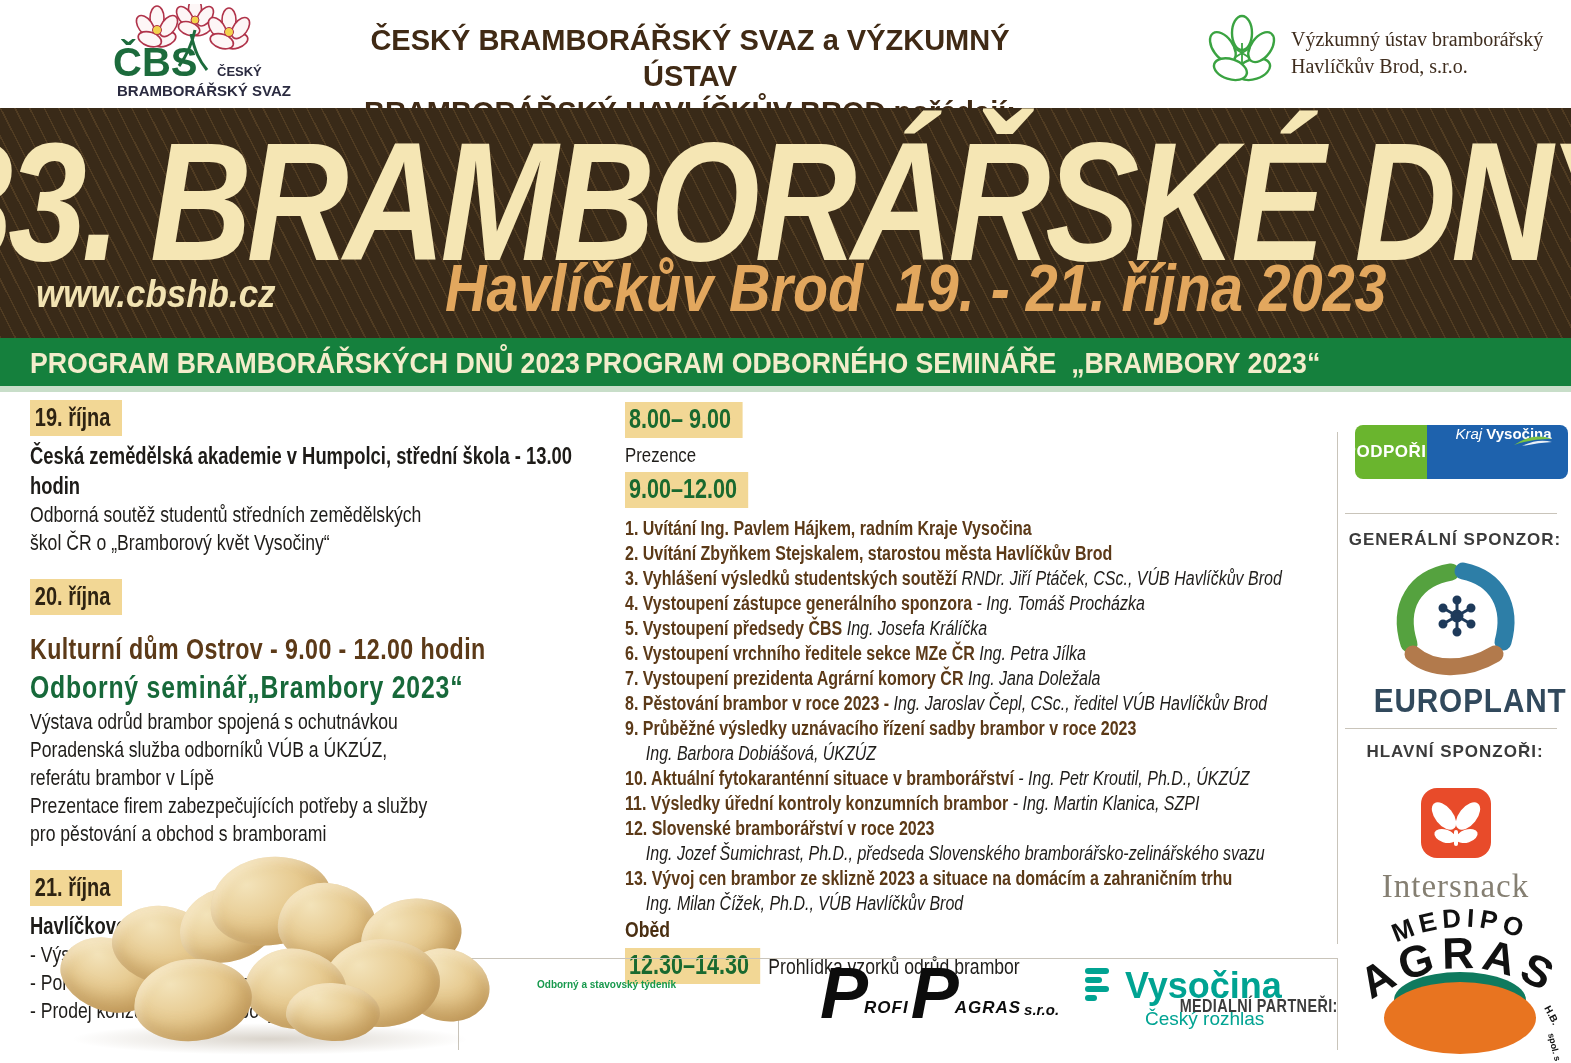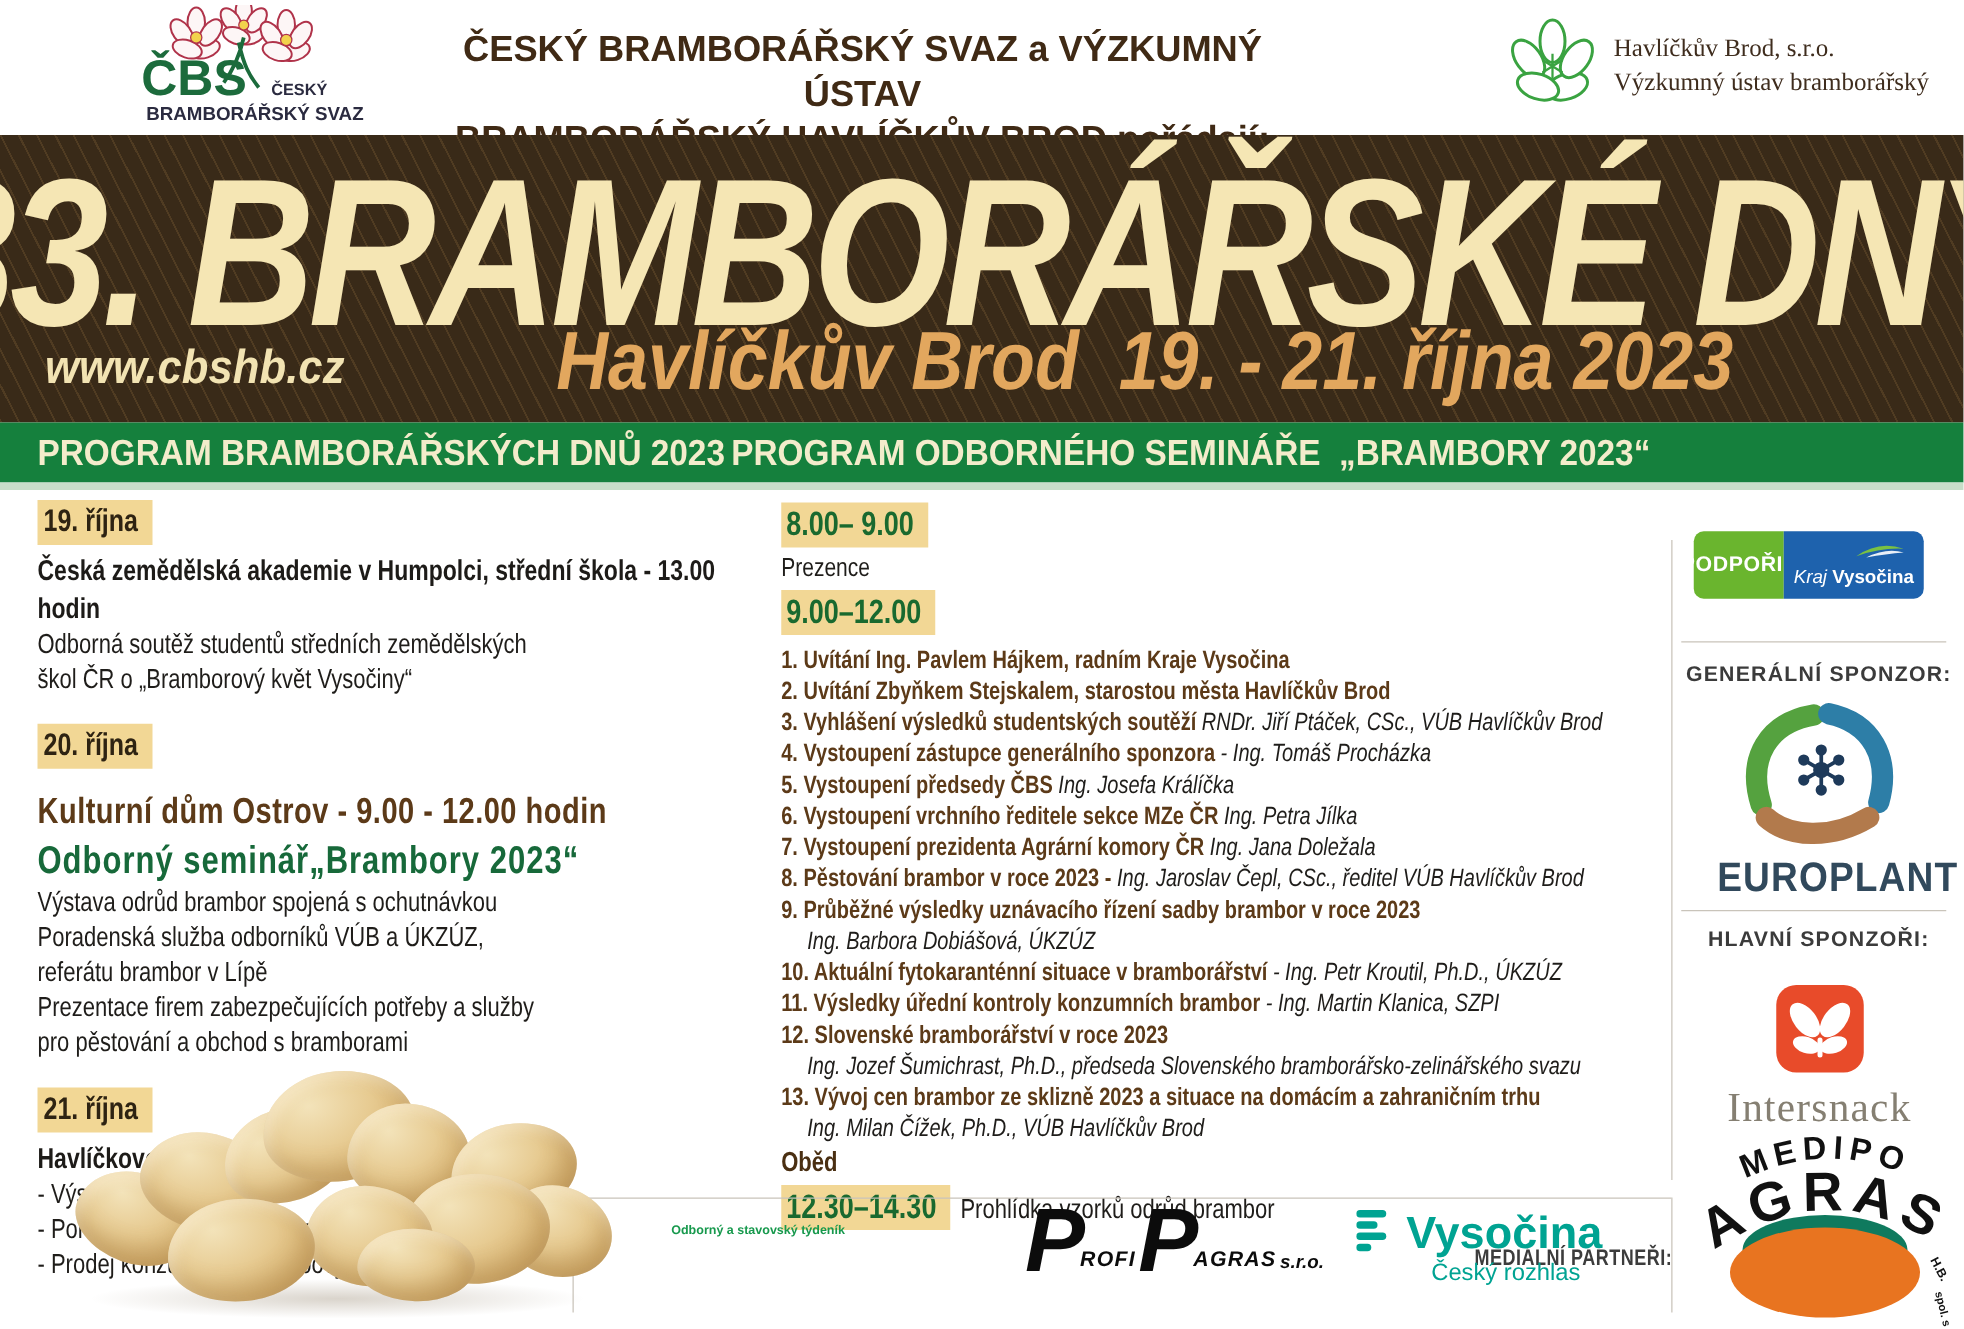--- a/index.html
+++ b/index.html
@@ -54,22 +54,22 @@
   .slot3 .after{font-size:22px;margin-left:10px;color:#1f1d1a;}
   .mp-label{text-align:right;font-weight:bold;font-size:18px;letter-spacing:.5px;color:#3c3c3c;
     margin-top:12px;padding-right:4px;}
   
   .vline{position:absolute;background:#c9c4ba;width:1px;}
   .hline{position:absolute;background:#c9c4ba;height:1px;}
   
   .kraj{position:absolute;left:1355px;top:425px;display:flex;height:54px;}
   .kraj-left{width:72px;background:#6ab52e;border-radius:8px 0 0 8px;display:flex;align-items:center;
     justify-content:center;color:#fff;font-weight:bold;font-size:17px;letter-spacing:.5px;}
-  .kraj-right{width:112px;background:#1e62ad;border-radius:0 8px 8px 0;position:relative;color:#fff;
-    display:flex;align-items:flex-end;justify-content:center;padding-bottom:9px;}
+  .kraj-right{width:129px;background:#1e62ad;border-radius:0 8px 8px 0;position:relative;color:#fff;
+    display:flex;justify-content:center;padding-bottom:9px;padding-left:12px;}
   .kraj-right .txt{font-size:15px;white-space:nowrap;}
   .kraj-right .k{font-style:italic;font-weight:normal;}
   .kraj-right .v{font-weight:bold;}
   .kraj-leaf{position:absolute;right:14px;top:7px;}
   .sp-label{position:absolute;width:230px;text-align:center;font-weight:bold;font-size:17px;
     letter-spacing:1px;color:#3b3b3b;}
   .gen-label{left:1340px;top:530px;}
   .main-label{left:1340px;top:742px;}
   .europlant{position:absolute;left:1363px;top:558px;width:185px;text-align:center;}
   .europlant .name{font-size:33px;font-weight:bold;color:#31495c;letter-spacing:1px;
@@ -164,22 +164,22 @@
         <g transform="translate(37,39)" stroke="#3aa341" stroke-width="2.4" fill="#ffffff">
           <ellipse cx="0" cy="-20" rx="10" ry="17"></ellipse>
           <ellipse cx="19" cy="-6" rx="10" ry="17" transform="rotate(72)"></ellipse>
           <ellipse cx="12" cy="16" rx="10" ry="17" transform="rotate(144)"></ellipse>
           <ellipse cx="-12" cy="16" rx="10" ry="17" transform="rotate(216)"></ellipse>
           <ellipse cx="-19" cy="-6" rx="10" ry="17" transform="rotate(288)"></ellipse>
           <path d="M0 -10 L0 10 M-8 -5 L8 5 M-8 5 L8 -5" stroke-width="1.8"></path>
         </g>
       </svg>
       <div class="vub-text">
+        <div>Výzkumný ústav bramborářský</div>
         <div>Havlíčkův Brod, s.r.o.</div>
-        <div>Výzkumný ústav bramborářský</div>
       </div>
     </div>
   </div>
 
   <div class="banner">
     <div class="banner-title">33. BRAMBORÁŘSKÉ DNY</div>
     <div class="banner-web">www.cbshb.cz</div>
     <div class="banner-sub">Havlíčkův Brod&nbsp; 19. - 21. října 2023</div>
   </div>
 

